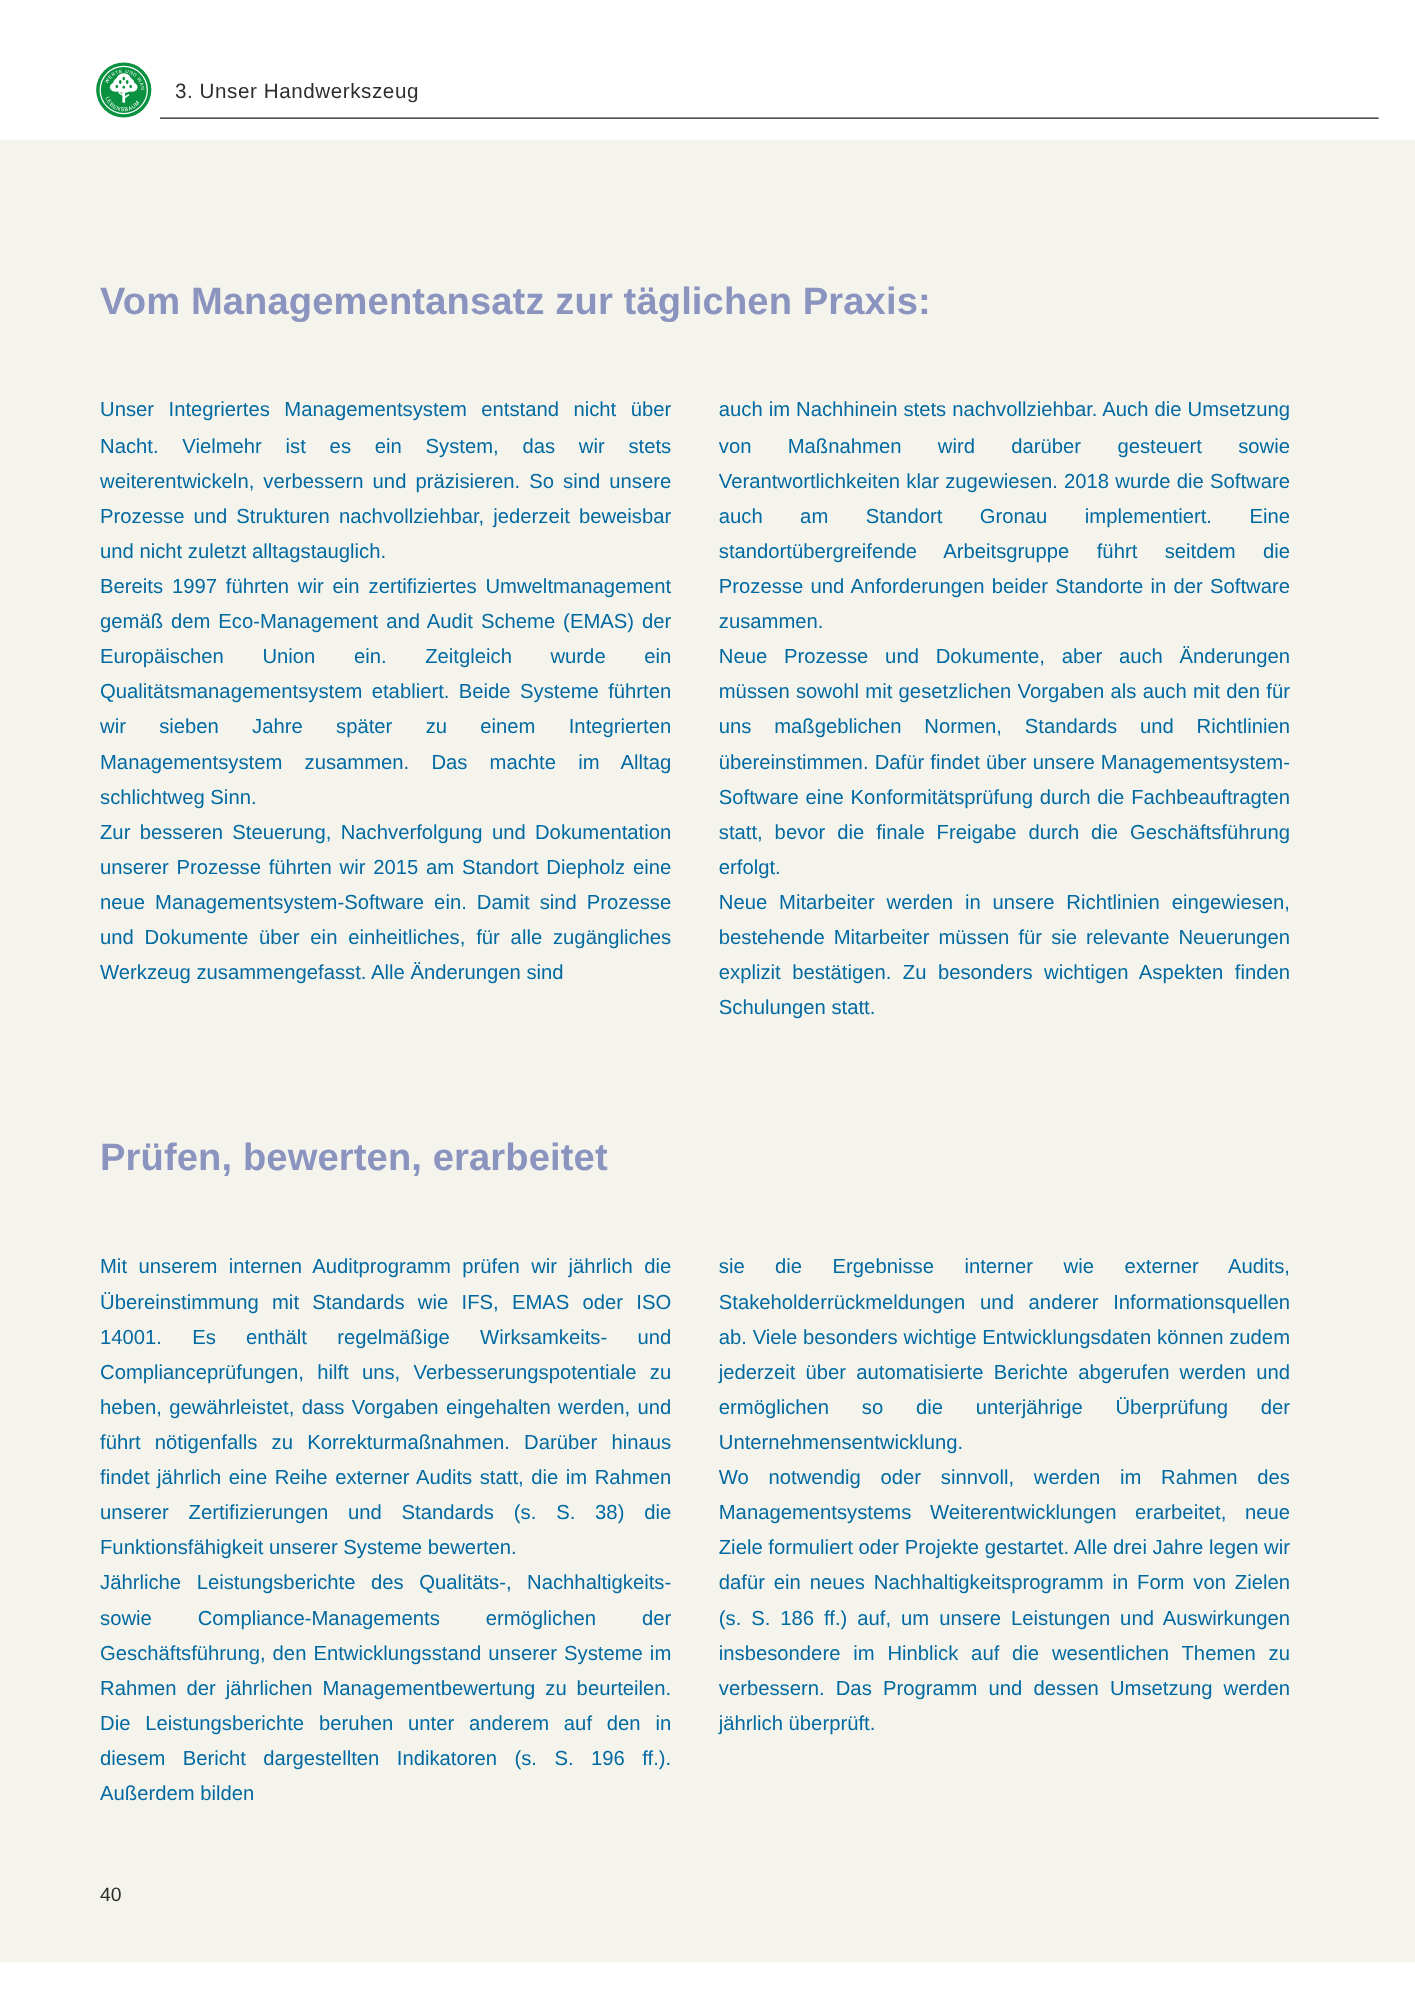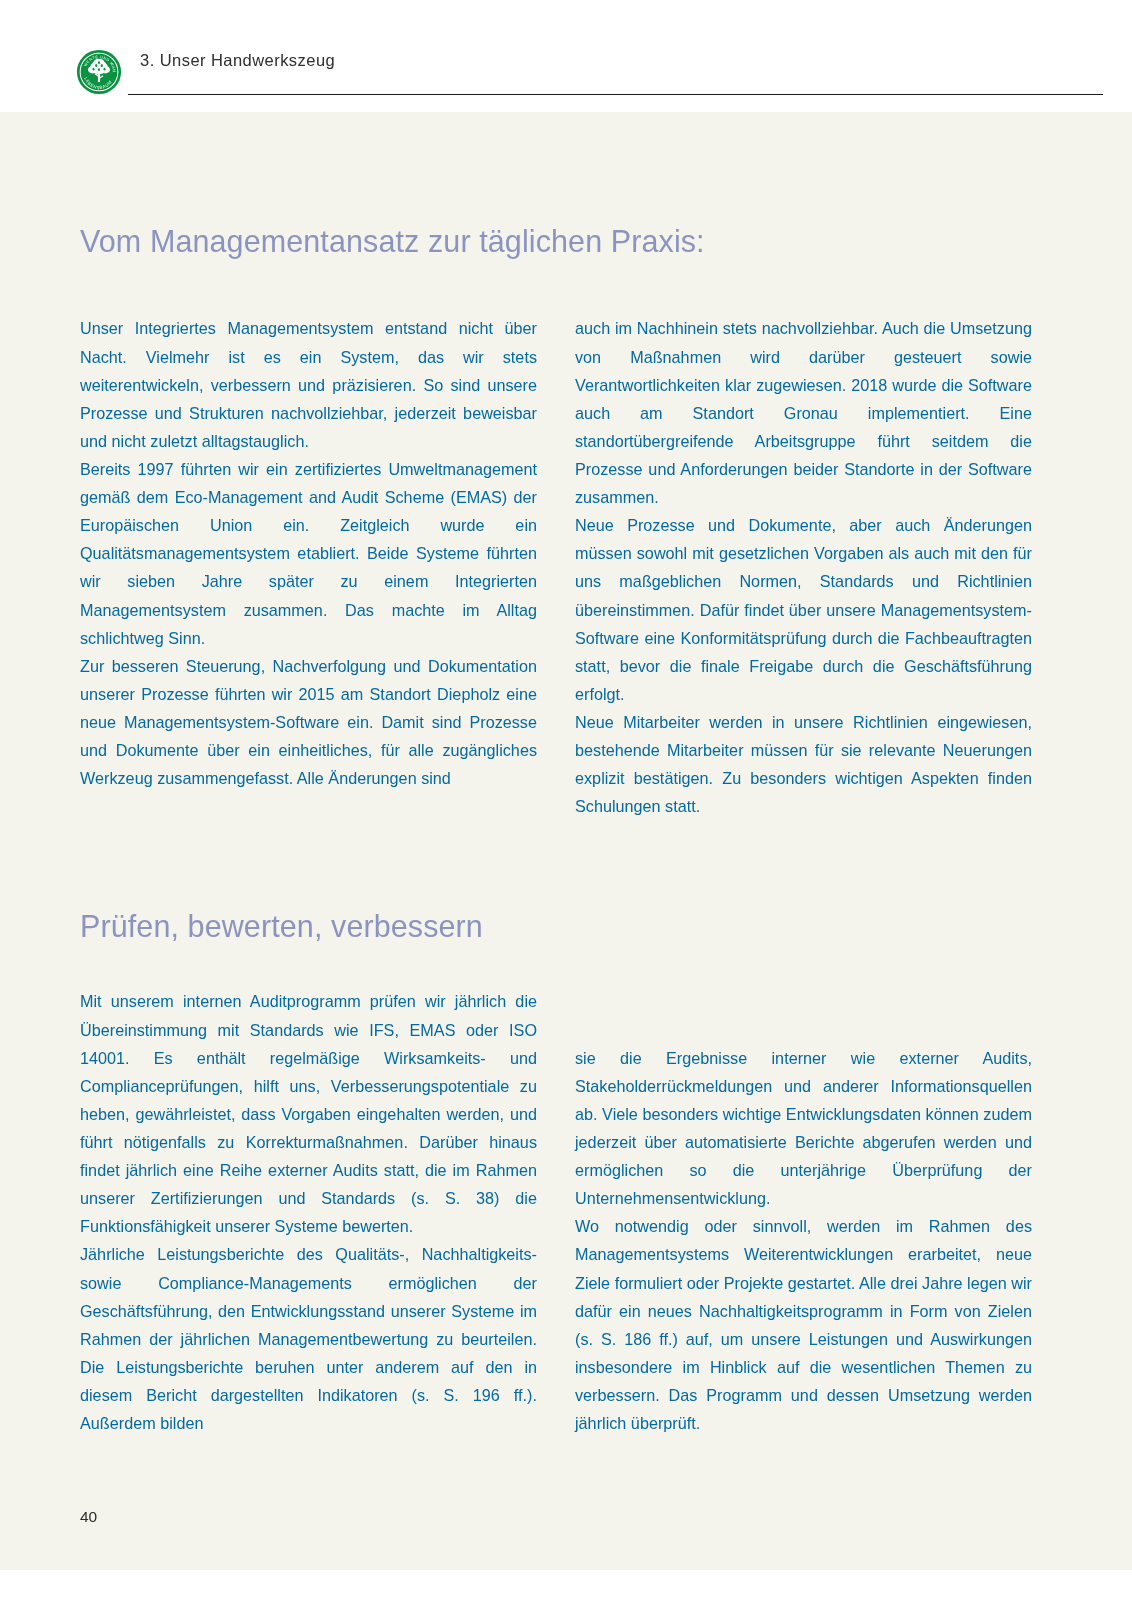--- a/index.html
+++ b/index.html
@@ -30,21 +30,21 @@
   .logo {
     position: absolute;
     left: 76px;
     top: 49px;
     width: 46px;
     height: 46px;
   }
   .header-title {
     position: absolute;
     left: 140px;
-    top: 51px;
+    top: 64px;
     font-size: 16.5px;
     letter-spacing: 0.45px;
     color: #2e2e2e;
     font-family: "Liberation Sans", sans-serif;
     white-space: nowrap;
   }
   .header-rule {
     position: absolute;
     left: 128px;
     top: 94px;
@@ -63,21 +63,21 @@
     position: absolute;
     left: 80px;
     width: 952px;
   }
   .sec-1 { top: 105px; }
   .sec-2 { top: 790px; }
 
   h1.headline {
     margin: 0;
     font-size: 30.5px;
-    font-weight: normal;
+    font-weight: bold;
     line-height: 1.62;
     color: #8b93bf;
     letter-spacing: 0.1px;
   }
   h1.headline .ln { display: block; }
 
   .cols {
     display: flex;
     gap: 38px;
     margin-top: 0;
@@ -172,23 +172,23 @@
           <p>Unser Integriertes Managementsystem entstand nicht über Nacht. Vielmehr ist es ein System, das wir stets weiterentwickeln, verbessern und präzisieren. So sind unsere Prozesse und Strukturen nachvollziehbar, jederzeit beweisbar und nicht zuletzt alltagstauglich.<br>Bereits 1997 führten wir ein zertifiziertes Umweltmanagement gemäß dem Eco-Management and Audit Scheme (EMAS) der Europäischen Union ein. Zeitgleich wurde ein Qualitätsmanagementsystem etabliert. Beide Systeme führten wir sieben Jahre später zu einem Integrierten Managementsystem zusammen. Das machte im Alltag schlichtweg Sinn.<br>Zur besseren Steuerung, Nachverfolgung und Dokumentation unserer Prozesse führten wir 2015 am Standort Diepholz eine neue Managementsystem-Software ein. Damit sind Prozesse und Dokumente über ein einheitliches, für alle zugängliches Werkzeug zusammengefasst. Alle Änderungen sind</p>
         </div>
         <div class="col">
           <p class="last-free">auch im Nachhinein stets nachvollziehbar. Auch die Umsetzung von Maßnahmen wird darüber gesteuert sowie Verantwortlichkeiten klar zugewiesen. 2018 wurde die Software auch am Standort Gronau implementiert. Eine standortübergreifende Arbeitsgruppe führt seitdem die Prozesse und Anforderungen beider Standorte in der Software zusammen.<br>Neue Prozesse und Dokumente, aber auch Änderungen müssen sowohl mit gesetzlichen Vorgaben als auch mit den für uns maßgeblichen Normen, Standards und Richtlinien übereinstimmen. Dafür findet über unsere Managementsystem-Software eine Konformitätsprüfung durch die Fachbeauftragten statt, bevor die finale Freigabe durch die Geschäftsführung erfolgt.<br>Neue Mitarbeiter werden in unsere Richtlinien eingewiesen, bestehende Mitarbeiter müssen für sie relevante Neuerungen explizit bestätigen. Zu besonders wichtigen Aspekten finden Schulungen statt.</p>
         </div>
       </div>
     </div>
 
     <div class="section sec-2">
       <h1 class="headline">
-        <span class="ln">Prüfen, bewerten, verbessern</span>
+        <span class="ln">Prüfen, bewerten, erarbeitet</span>
       </h1>
-      <div class="cols" style="margin-top:36px;align-items:flex-end;">
+      <div class="cols" style="margin-top:48px;">
         <div class="col">
           <p>Mit unserem internen Auditprogramm prüfen wir jährlich die Übereinstimmung mit Standards wie IFS, EMAS oder ISO 14001. Es enthält regelmäßige Wirksamkeits- und Complianceprüfungen, hilft uns, Verbesserungspotentiale zu heben, gewährleistet, dass Vorgaben eingehalten werden, und führt nötigenfalls zu Korrekturmaßnahmen. Darüber hinaus findet jährlich eine Reihe externer Audits statt, die im Rahmen unserer Zertifizierungen und Standards (s. S. 38) die Funktionsfähigkeit unserer Systeme bewerten.<br>Jährliche Leistungsberichte des Qualitäts-, Nachhaltigkeits- sowie Compliance-Managements ermöglichen der Geschäftsführung, den Entwicklungsstand unserer Systeme im Rahmen der jährlichen Managementbewertung zu beurteilen. Die Leistungsberichte beruhen unter anderem auf den in diesem Bericht dargestellten Indikatoren (s. S. 196 ff.). Außerdem bilden</p>
         </div>
         <div class="col">
           <p class="last-free">sie die Ergebnisse interner wie externer Audits, Stakeholderrückmeldungen und anderer Informationsquellen ab. Viele besonders wichtige Entwicklungsdaten können zudem jederzeit über automatisierte Berichte abgerufen werden und ermöglichen so die unterjährige Überprüfung der Unternehmensentwicklung.<br>Wo notwendig oder sinnvoll, werden im Rahmen des Managementsystems Weiterentwicklungen erarbeitet, neue Ziele formuliert oder Projekte gestartet. Alle drei Jahre legen wir dafür ein neues Nachhaltigkeitsprogramm in Form von Zielen (s. S. 186 ff.) auf, um unsere Leistungen und Auswirkungen insbesondere im Hinblick auf die wesentlichen Themen zu verbessern. Das Programm und dessen Umsetzung werden jährlich überprüft.</p>
         </div>
       </div>
     </div>
 
   </div>

